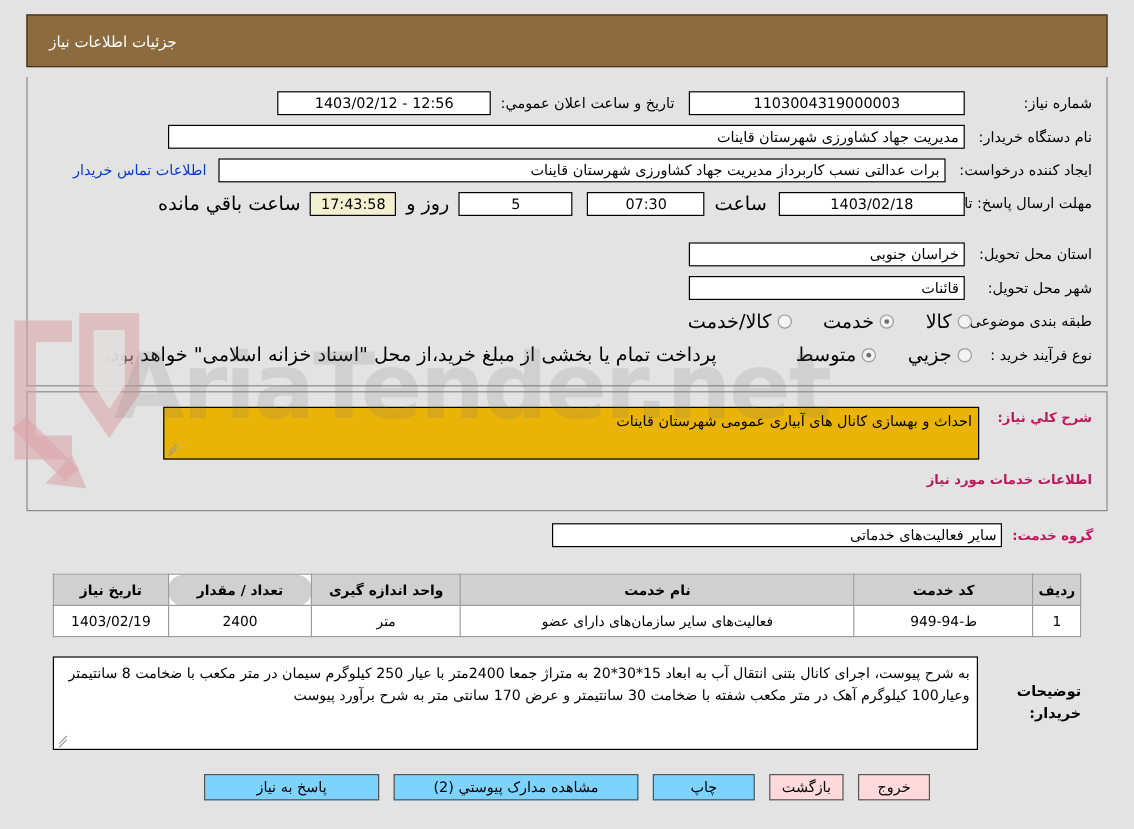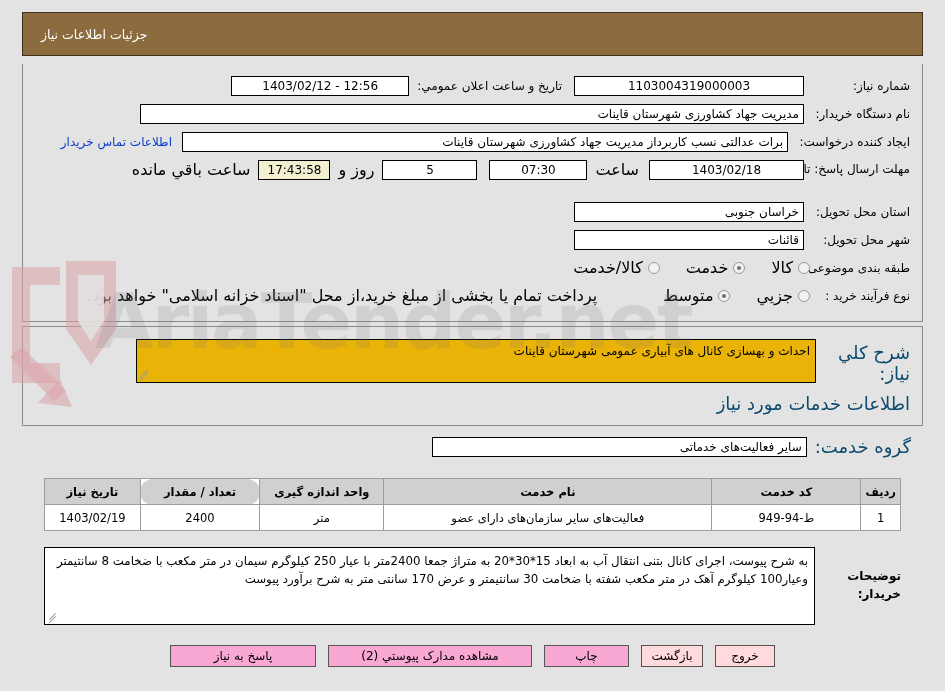--- a/index.html
+++ b/index.html
@@ -177,23 +177,23 @@
     line-height: 9px;
   }
   .ta .grip i {
     display: block;
     border-bottom: 1px solid #999;
     transform: rotate(-45deg);
     margin: 2px 0;
   }
 
   .section-h {
-    font-size: 18px;
-    font-weight: normal;
-    color: #0c4a6e;
+    font-size: 11px;
+    font-weight: bold;
+    color: #be185d;
   }
 
   
   #tbl {
     position: absolute;
     left: 44px; top: 478px;
     width: 857px;
     border-collapse: collapse;
     font-size: 11.5px;
     z-index: 2;
@@ -274,21 +274,21 @@
     font-size: 12px;
     height: 22px;
     display: flex;
     align-items: center;
     justify-content: center;
     cursor: pointer;
     color: #000;
     padding: 0 10px;
     white-space: nowrap;
   }
-  .btn.green { background: #f9a8d4; }
+  .btn.green { background: #7dd3fc; }
   .btn.pink  { background: #ffd9dc; }
 </style>
 </head>
 <body>
 
 <div id="page">
 
   <div id="watermark">
     <svg class="wm-shield" viewBox="0 0 112 150">
       <path d="M4 8 L52 8 L52 26 L22 26 L22 104 L52 104 L52 124 L4 124 Z" fill="#d9a3a8" opacity="0.55"></path>

